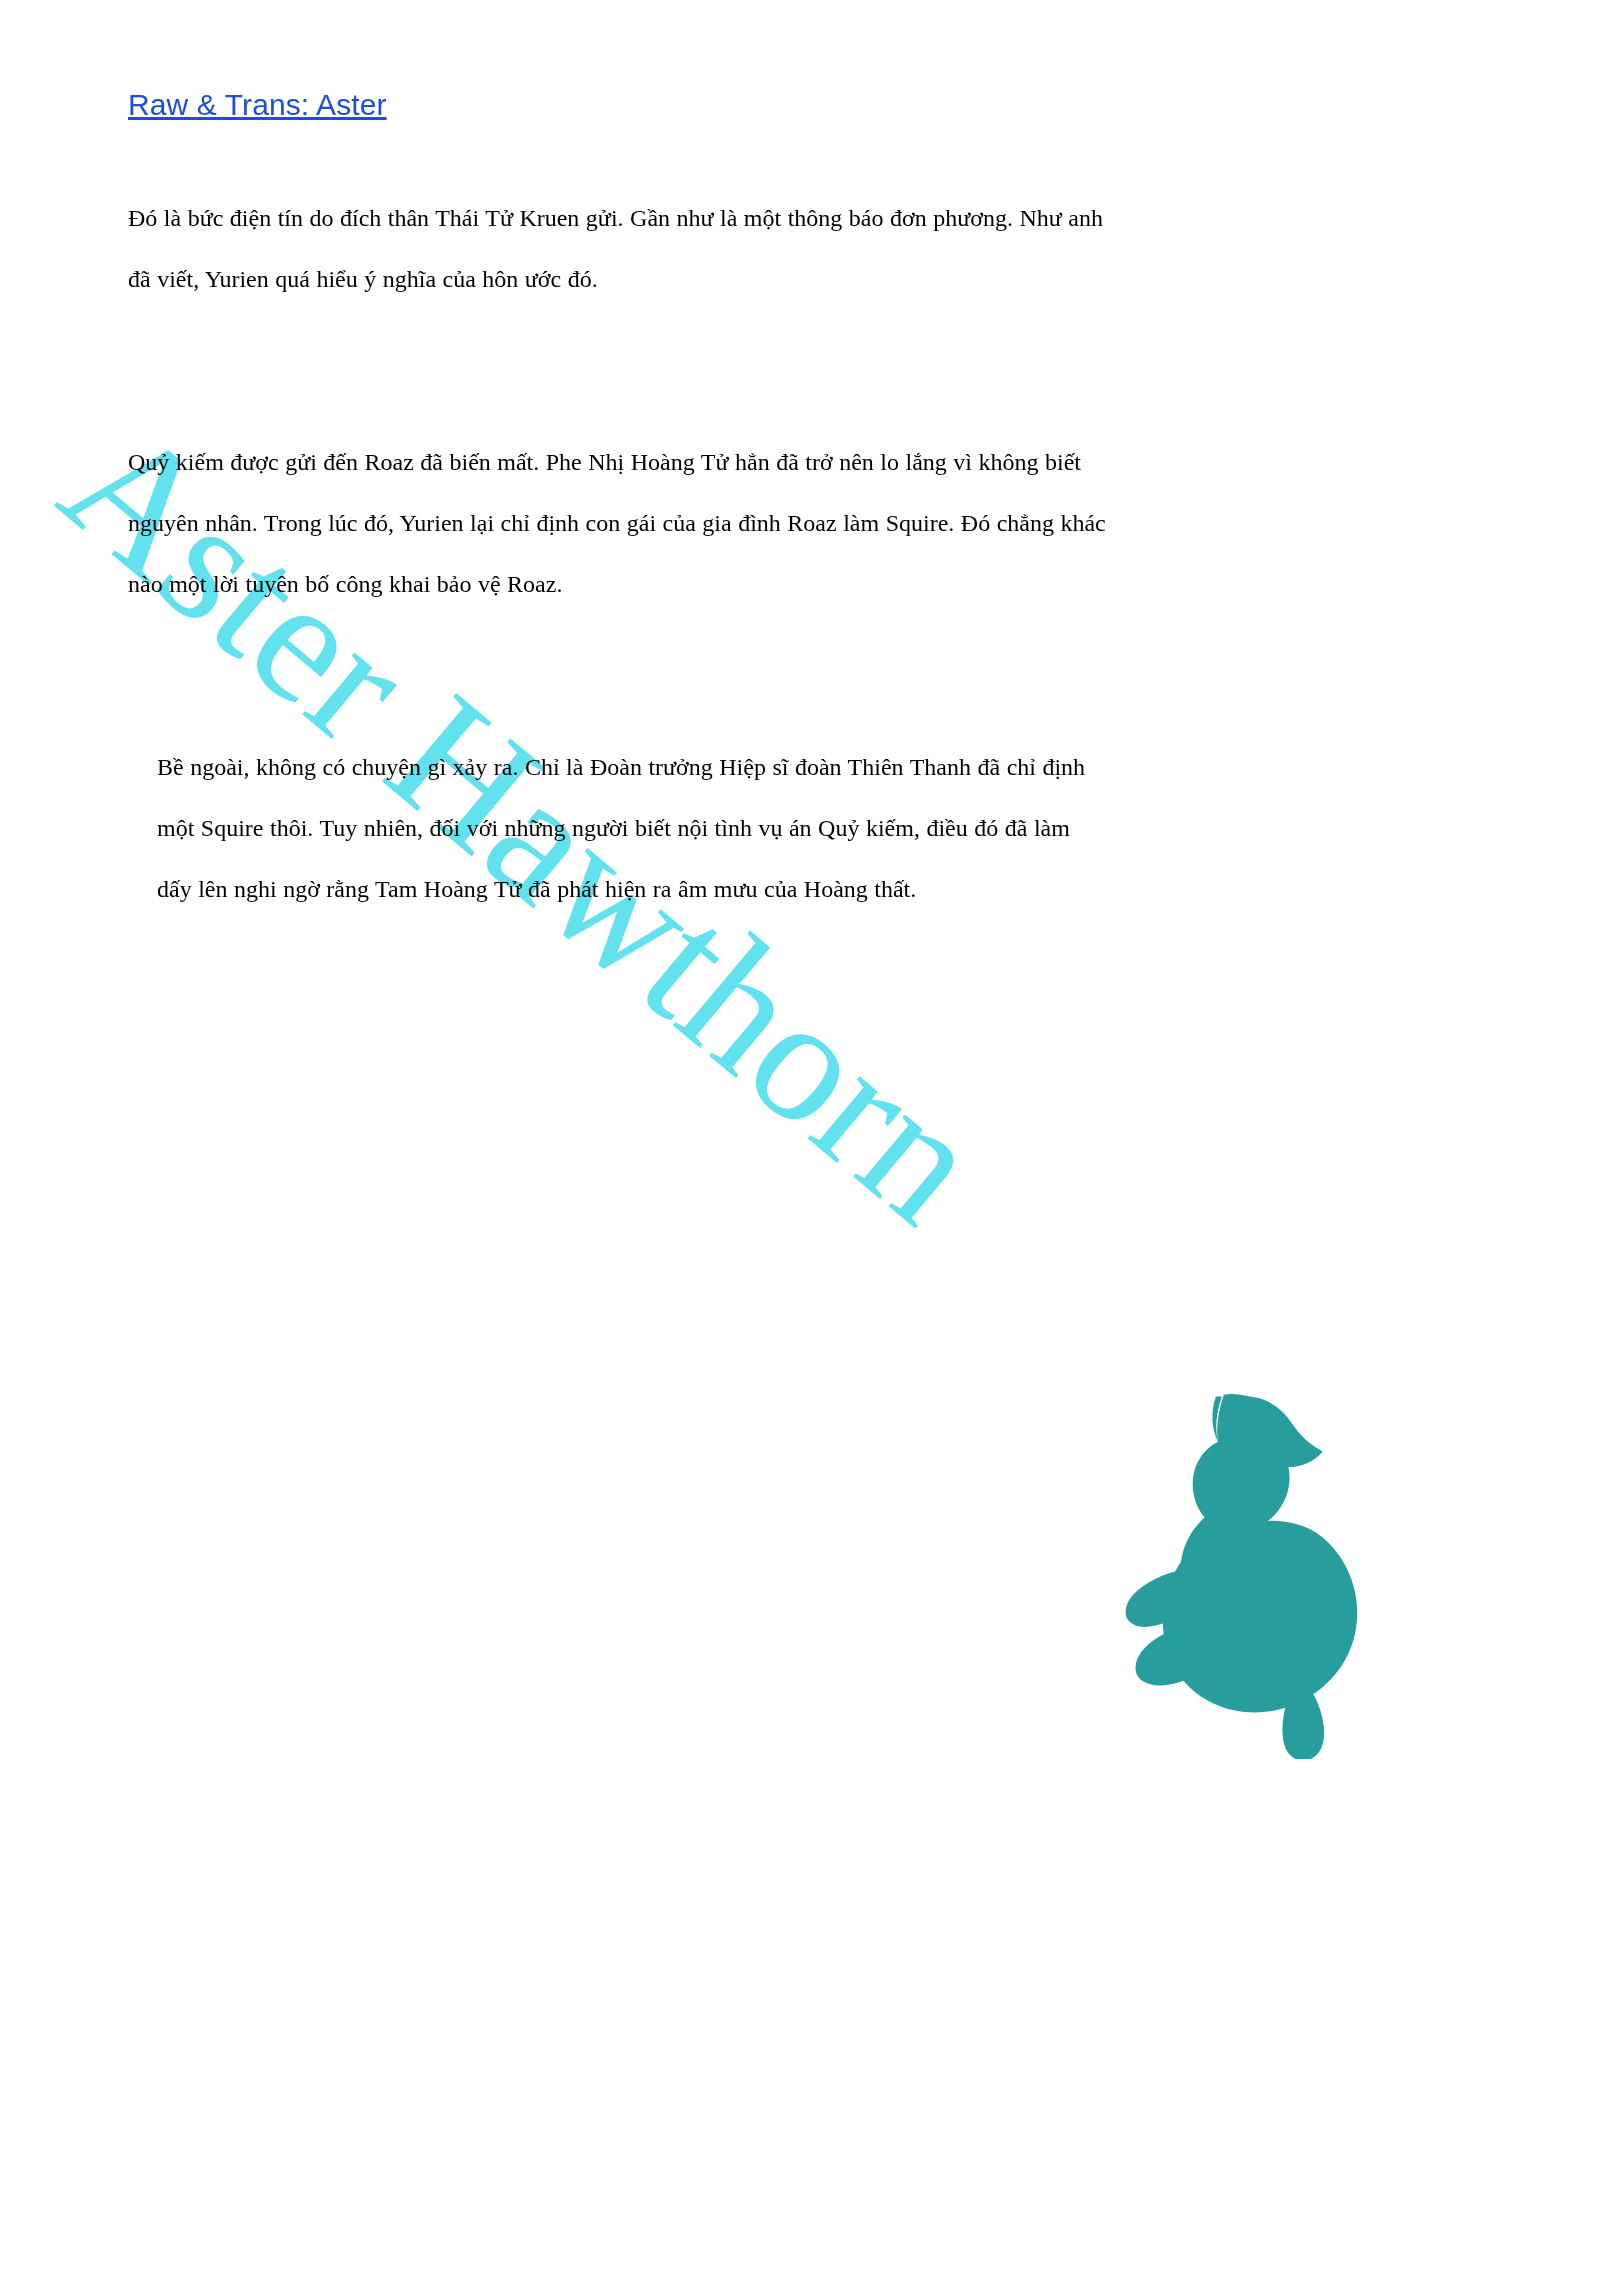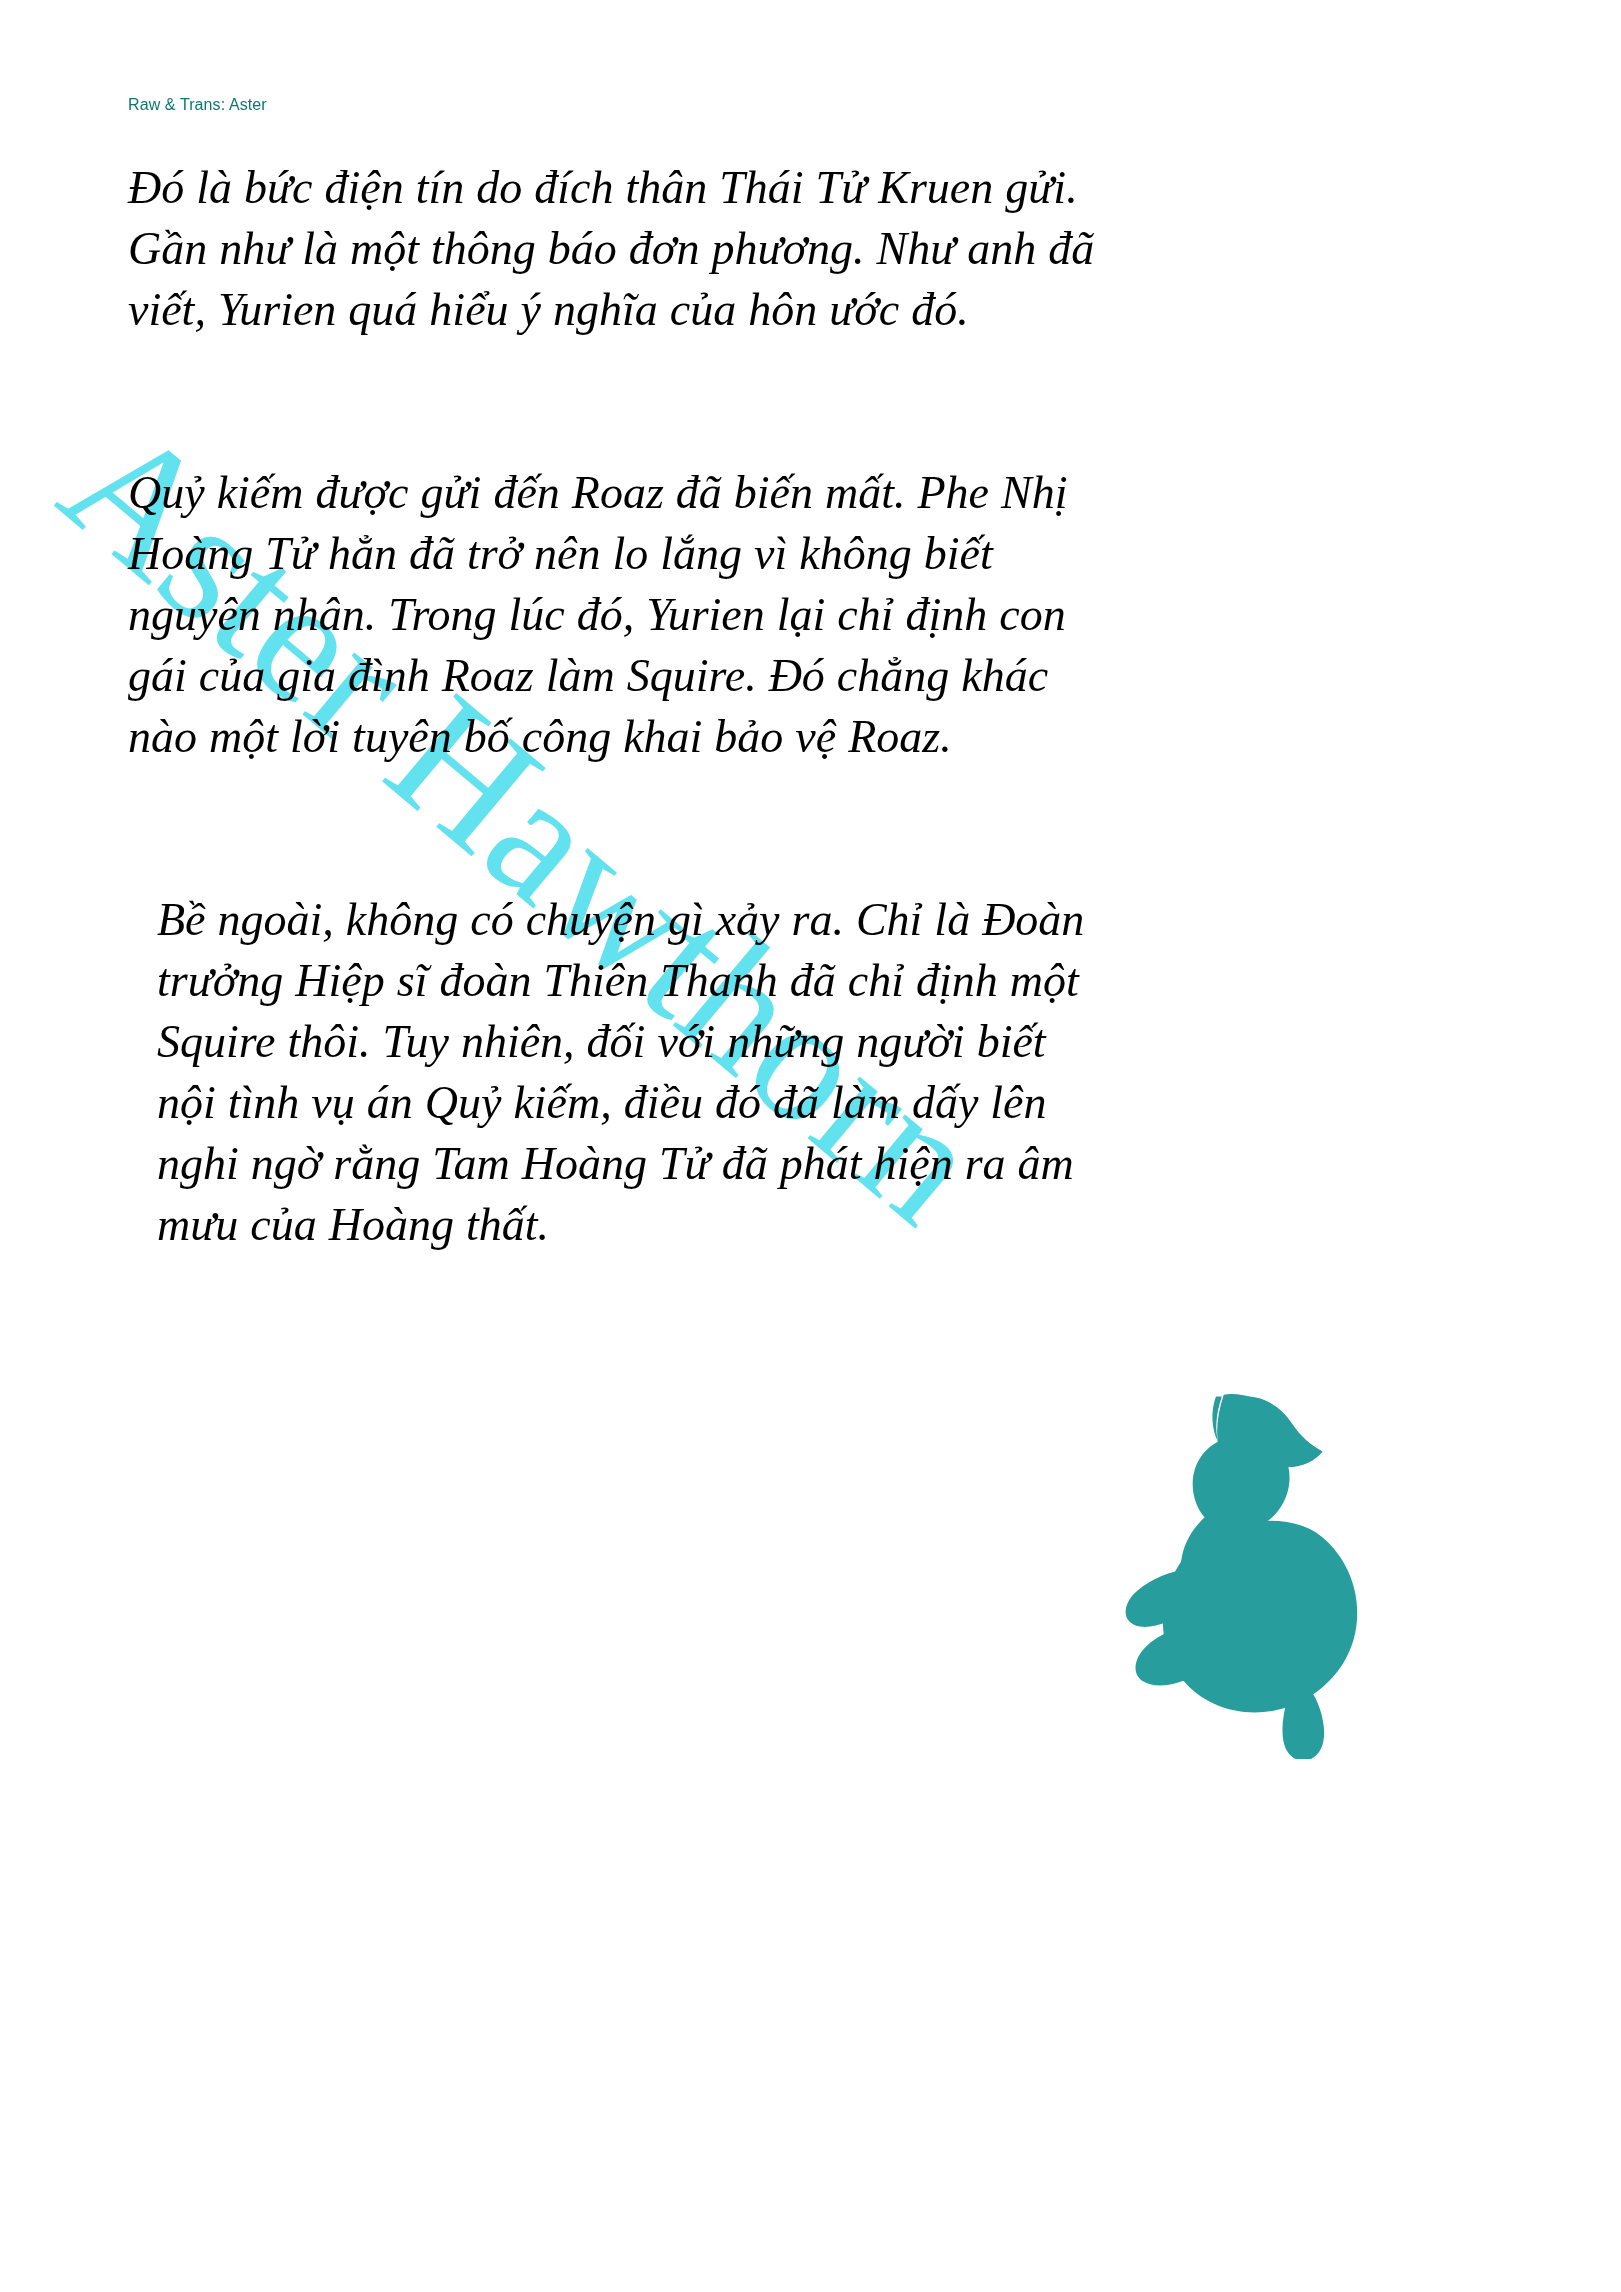--- a/index.html
+++ b/index.html
@@ -15,38 +15,38 @@
     overflow: hidden;
     font-family: "Liberation Serif", "DejaVu Serif", serif;
   }
 
   
   .header {
     position: absolute;
     left: 128px;
     top: 92px;
     font-family: "Liberation Sans", "DejaVu Sans", sans-serif;
-    font-size: 16px;
+    font-size: 30px;
     line-height: 25.5px;
-    color: #0f766e;
+    color: #1d4ed8;
     letter-spacing: 0.1px;
     white-space: nowrap;
+    text-decoration: underline;
   }
 
   
   .body-text {
     position: absolute;
     left: 128px;
-    top: 157px;
+    top: 188px;
     width: 980px;
     color: #000000;
-    font-size: 46px;
+    font-size: 24px;
     line-height: 61px;
     z-index: 3;
-    font-style: italic;
   }
   .para {
     margin: 0 0 61px 0;
     text-align: left;
     word-spacing: 0.5px;
   }
   .para:last-child { margin-bottom: 0; }
 
   
   .para.gap-1 { margin-bottom: 122px; }

